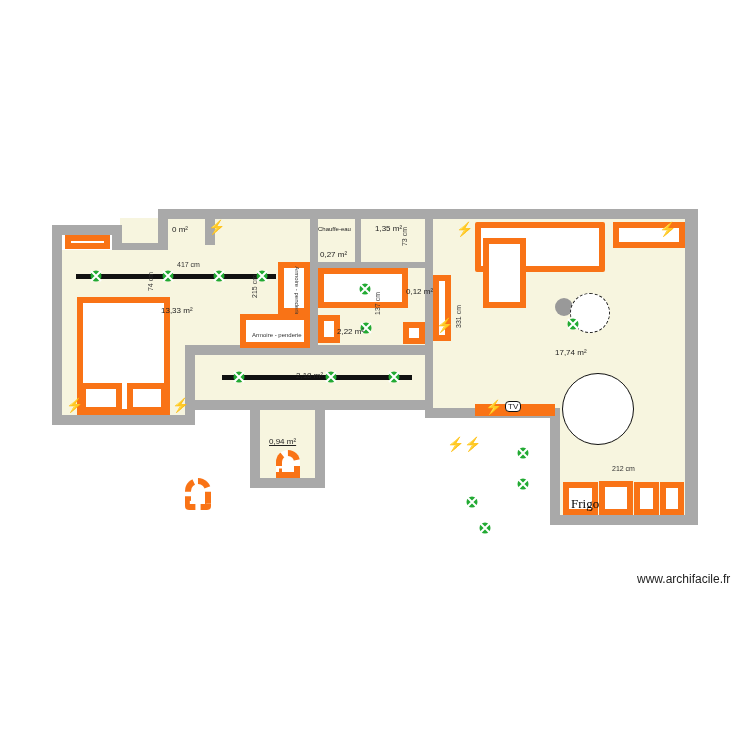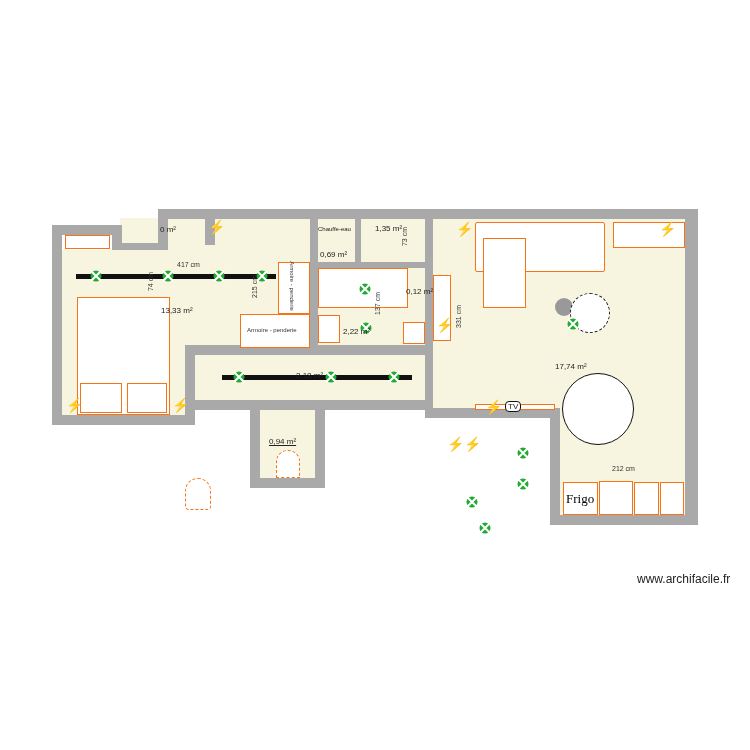--- a/index.html
+++ b/index.html
@@ -2,21 +2,21 @@
 <html><head>
 <meta charset="utf-8">
 <style>
   html, body { margin:0; padding:0; background:#ffffff; }
   body { width:750px; height:750px; position:relative; overflow:hidden; font-family:"Liberation Sans", sans-serif; }
   .abs { position:absolute; }
   .wall { position:absolute; background:#a9a9a9; }
   .room { position:absolute; background:#f7f5df; }
   .lbl { position:absolute; font-size:8px; color:#222; white-space:nowrap; }
   .dim { position:absolute; font-size:7px; color:#333; white-space:nowrap; }
-  .furn { position:absolute; background:#fff; border:1px solid #f97316; box-sizing:border-box; }
+  .furn { position:absolute; background:#fff; border:6px solid #f97316; box-sizing:border-box; }
   .track { position:absolute; background:#111; height:5px; }
   .spot { position:absolute; width:12px; height:12px; }
   .blue { position:absolute; color:#1a22c9; font-size:14px; line-height:14px; }
   .watermark { position:absolute; font-size:12px; color:#222; }
 </style>
 </head>
 <body>
 
 <div class="room" style="left:62px;top:250px;width:130px;height:165px;"></div>
 <div class="room" style="left:120px;top:218px;width:190px;height:32px;"></div>
@@ -145,30 +145,30 @@
 
 <span class="blue" style="left:208px;top:220px;">⚡</span>
 <span class="blue" style="left:456px;top:222px;">⚡</span>
 <span class="blue" style="left:659px;top:222px;">⚡</span>
 <span class="blue" style="left:66px;top:398px;">⚡</span>
 <span class="blue" style="left:172px;top:398px;">⚡</span>
 <span class="blue" style="left:436px;top:318px;">⚡</span>
 <span class="blue" style="left:485px;top:400px;">⚡</span>
 <span class="blue" style="left:447px;top:437px;">⚡⚡</span>
 
-<span class="lbl" style="left:160px;top:225px;">0 m²</span>
+<span class="lbl" style="left:172px;top:225px;">0 m²</span>
 <span class="lbl" style="left:161px;top:306px;">13,33 m²</span>
 <span class="lbl" style="left:318px;top:226px;font-size:6px;">Chauffe-eau</span>
-<span class="lbl" style="left:320px;top:250px;">0,69 m²</span>
+<span class="lbl" style="left:320px;top:250px;">0,27 m²</span>
 <span class="lbl" style="left:375px;top:224px;">1,35 m²</span>
 <span class="lbl" style="left:406px;top:287px;">0,12 m²</span>
-<span class="lbl" style="left:337px;top:327px;margin-left:6px;">2,22 m²</span>
+<span class="lbl" style="left:337px;top:327px;">2,22 m²</span>
 <span class="lbl" style="left:296px;top:371px;">2,18 m²</span>
 <span class="lbl" style="left:269px;top:437px;text-decoration:underline;">0,94 m²</span>
-<span class="lbl" style="left:555px;top:362px;text-align:right;">17,74 m²</span>
+<span class="lbl" style="left:555px;top:348px;text-align:right;">17,74 m²</span>
 
 <span class="dim" style="left:177px;top:261px;">417 cm</span>
 <span class="dim" style="left:141px;top:278px;transform:rotate(-90deg);">74 cm</span>
 <span class="dim" style="left:243px;top:283px;transform:rotate(-90deg);">215 cm</span>
 <span class="dim" style="left:395px;top:233px;transform:rotate(-90deg);">73 cm</span>
 <span class="dim" style="left:366px;top:300px;transform:rotate(-90deg);">137 cm</span>
 <span class="dim" style="left:447px;top:313px;transform:rotate(-90deg);">331 cm</span>
 <span class="dim" style="left:612px;top:465px;">212 cm</span>
 
 <span class="watermark" style="left:637px;top:572px;">www.archifacile.fr</span>

